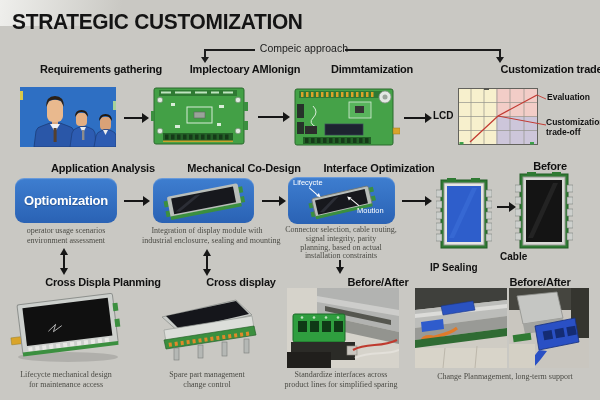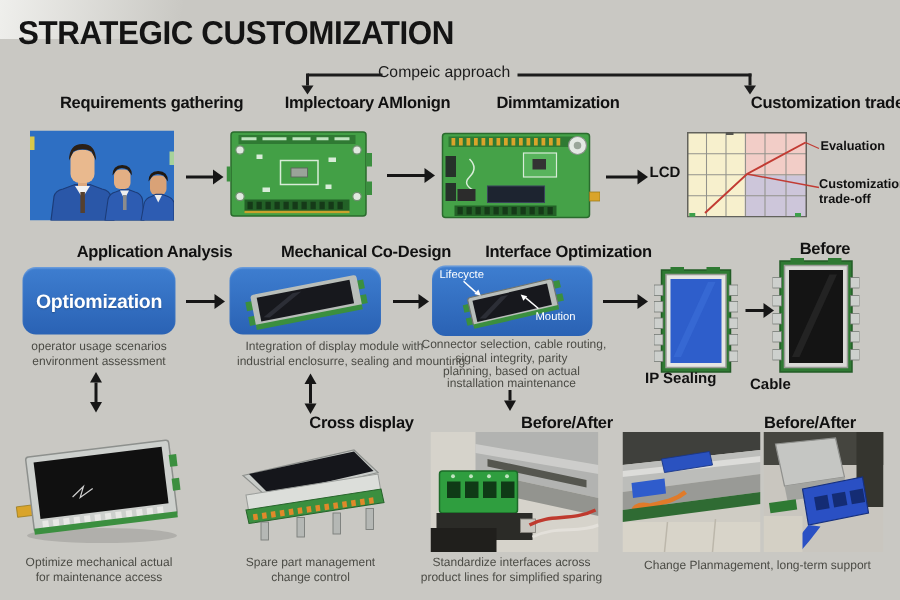--- a/index.html
+++ b/index.html
@@ -5,34 +5,34 @@
   html,body{margin:0;padding:0;background:#e8e8e6;font-family:"Liberation Sans",sans-serif;}
   #canvas{position:relative;width:600px;height:400px;background:#c9c8c3;overflow:hidden;}
   #canvas::before{content:"";position:absolute;left:0;top:0;width:160px;height:26px;
     background:linear-gradient(100deg,#efefec 0%,rgba(239,239,236,0) 75%);pointer-events:none;}
   .abs{position:absolute;}
   .title{position:absolute;left:12px;top:9px;font-weight:700;font-size:22px;color:#141414;
     letter-spacing:-0.3px;white-space:nowrap;}
   .title span{display:inline-block;transform:scaleX(0.95);transform-origin:left center;}
   .hdr{position:absolute;font-weight:700;font-size:11px;color:#111;text-align:center;
     letter-spacing:-0.2px;white-space:nowrap;padding-left:38px;}
-  .cap{position:absolute;font-size:8px;color:#4b4b45;text-align:center;line-height:9.5px;}
+  .cap{position:absolute;font-size:8px;color:#4b4b45;text-align:center;line-height:9.5px;font-family:Liberation Serif, serif;}
   .cap div{white-space:nowrap;}
   .blabel{position:absolute;font-weight:700;font-size:10px;color:#111;text-align:left;white-space:nowrap;}
   .legend{position:absolute;font-weight:700;font-size:8.5px;color:#111;line-height:9.5px;}
   .harrow{position:absolute;height:2px;background:#161616;}
   .harrow::after{content:"";position:absolute;right:-6px;top:-4px;
     border-left:7px solid #161616;border-top:5px solid transparent;border-bottom:5px solid transparent;}
   .varrow{position:absolute;width:2px;background:#161616;}
   .varrow::after{content:"";position:absolute;left:-3.5px;bottom:-7px;
     border-top:7px solid #161616;border-left:4.5px solid transparent;border-right:4.5px solid transparent;}
   .varrow.double::before{content:"";position:absolute;left:-3.5px;top:-7px;
     border-bottom:7px solid #161616;border-left:4.5px solid transparent;border-right:4.5px solid transparent;}
   .bline{position:absolute;top:49px;height:2px;background:#1c1c1c;}
-  .blabeltext{position:absolute;left:252px;top:42px;width:96px;text-align:left;
+  .blabeltext{position:absolute;left:252px;top:42px;width:96px;text-align:right;
     font-size:10.5px;color:#1c1c1c;white-space:nowrap;}
   .bdrop{position:absolute;top:49px;width:2px;height:8px;background:#1c1c1c;}
   .bdrop::after{content:"";position:absolute;left:-3.5px;bottom:-6px;
     border-top:6px solid #1c1c1c;border-left:4.5px solid transparent;border-right:4.5px solid transparent;}
   .bluebox{position:absolute;border-radius:9px;background:linear-gradient(180deg,#3e7ed0,#2a62b4);
     display:flex;align-items:center;justify-content:center;box-shadow:inset 0 1px 1px rgba(255,255,255,0.25);}
   .boxlabel{color:#fff;font-weight:700;font-size:13px;letter-spacing:-0.2px;text-shadow:0 1px 1px rgba(0,0,0,0.25);}
   .callout{position:absolute;color:#fff;font-size:7.5px;white-space:nowrap;z-index:3;}
   .cline{position:absolute;height:1.2px;background:#fff;transform-origin:left center;z-index:3;}
   .cline::after{content:"";position:absolute;right:-4px;top:-2.2px;
@@ -221,21 +221,21 @@
           <rect x="8" y="24" width="5" height="6" fill="#3b8f3f"></rect>
         <rect x="83" y="14" width="5" height="6" fill="#3b8f3f"></rect>
           <rect x="83" y="24" width="5" height="6" fill="#3b8f3f"></rect>
         <rect x="12" y="10" width="72" height="22" rx="2" fill="#b9beba" stroke="#70757 0" stroke-width="0.8"></rect>
         <rect x="16" y="12.5" width="63" height="16" fill="#17181d"></rect>
         <path d="M18,26 L40,14 L46,14 L22,27 Z" fill="#2c2e36"></path>
         <rect x="12" y="30" width="72" height="3.5" fill="#3b8f3f"></rect>
       </g>
     </svg>
   </div>
-  <div class="cap" style="left:158px;top:226px;width:130px;">
+  <div class="cap" style="left:142px;top:226px;width:130px;">
     <div>Integration of display module with</div>
     <div>industrial enclosurre, sealing and mounting</div>
   </div>
 
   <div class="harrow" style="left:262px;top:200px;width:18px;"></div>
 
   <div class="bluebox" style="left:288px;top:177px;width:107px;height:47px;">
     <svg width="90" height="40" viewBox="0 0 90 40">
       <g transform="rotate(-13 45 21)">
         <rect x="12" y="15" width="4.5" height="5" fill="#3b8f3f"></rect>
@@ -250,21 +250,21 @@
     </svg>
   </div>
   <div class="callout" style="left:293px;top:178px;">Lifecycte</div>
   <div class="cline" style="left:309px;top:187px;width:11px;transform:rotate(42deg);"></div>
   <div class="callout" style="left:357px;top:206px;">Moution</div>
   <div class="cline" style="left:359px;top:205px;width:11px;transform:rotate(-140deg);"></div>
   <div class="cap" style="left:281px;top:226px;width:120px;line-height:8.8px;">
     <div>Connector selection, cable routing,</div>
     <div>signal integrity, parity</div>
     <div>planning, based on actual</div>
-    <div>installation maintenance</div>
+    <div>installation constraints</div>
   </div>
 
   <div class="harrow" style="left:402px;top:200px;width:24px;"></div>
 
   <svg class="abs" style="left:436px;top:178px;" width="56" height="73" viewBox="0 0 56 73">
     <rect x="5" y="2" width="46" height="68" fill="#2f7a33" stroke="#235c27" stroke-width="1"></rect>
     <rect x="11" y="0" width="9" height="4" fill="#2f7a33"></rect>
       <rect x="35" y="0" width="9" height="4" fill="#2f7a33"></rect>
     <g fill="#cdd0cd" stroke="#6f746f" stroke-width="0.5">
       <rect x="0" y="12" width="6" height="7"></rect>
@@ -296,27 +296,28 @@
       <rect x="52" y="13" width="6" height="7"></rect>
         <rect x="52" y="25" width="6" height="7"></rect>
         <rect x="52" y="37" width="6" height="7"></rect>
         <rect x="52" y="49" width="6" height="7"></rect>
         <rect x="52" y="61" width="6" height="7"></rect>
     </g>
     <rect x="8" y="5" width="42" height="68" fill="#d9d9d6" stroke="#9c9c98" stroke-width="1"></rect>
     <rect x="11" y="8" width="36" height="62" fill="#141414"></rect>
     <path d="M13,66 L38,11 L43,11 L18,66 Z" fill="#232323"></path>
   </svg>
-  <div class="blabel" style="left:430px;top:247px;width:68px;">IP Sealing</div>
+  <div class="blabel" style="left:430px;top:262px;width:68px;">IP Sealing</div>
   <div class="blabel" style="left:500px;top:251px;width:58px;">Cable</div>
 
   <div class="varrow double" style="left:63px;top:255px;height:13px;"></div>
   <div class="varrow double" style="left:206px;top:256px;height:13px;"></div>
   <div class="varrow" style="left:339px;top:260px;height:7px;"></div>
 
+  <div class="hdr" style="left:5px;top:276px;width:120px;">Cross Displa Planming</div>
   <div class="hdr" style="left:143px;top:276px;width:120px;">Cross display</div>
   <div class="hdr" style="left:280px;top:276px;width:120px;">Before/After</div>
   <div class="hdr" style="left:442px;top:276px;width:120px;">Before/After</div>
 
   <svg class="abs" style="left:8px;top:289px;" width="118" height="75" viewBox="0 0 118 75">
     <ellipse cx="60" cy="68" rx="50" ry="5" fill="rgba(0,0,0,0.12)"></ellipse>
     <g transform="rotate(-7 59 38)">
       <rect x="2" y="42" width="12" height="7" fill="#d9a42a" stroke="#9a7a1a" stroke-width="0.5"></rect>
       <rect x="12" y="10" width="96" height="50" rx="2" fill="#cdd0cd" stroke="#8d908d" stroke-width="1"></rect>
       <rect x="17" y="14" width="86" height="38" fill="#101010"></rect>
@@ -423,21 +424,21 @@
     <g fill="#142c74" transform="rotate(-10 48 44)">
         <rect x="34" y="41" width="9" height="9"></rect>
         <rect x="46" y="41" width="9" height="9"></rect>
         <rect x="58" y="41" width="9" height="9"></rect>
       </g>
     <path d="M30,62 C24,70 18,76 12,80 L24,80 C30,74 34,68 38,63 Z" fill="#2a50c4"></path>
     <rect x="0" y="56" width="26" height="24" fill="#d4d0c5"></rect>
   </svg>
 
   <div class="cap" style="left:6px;top:370px;width:120px;">
-    <div>Optimize mechanical actual</div>
+    <div>Lifecycte mechanical design</div>
     <div>for maintenance access</div>
   </div>
   <div class="cap" style="left:147px;top:370px;width:120px;">
     <div>Spare part management</div>
     <div>change control</div>
   </div>
   <div class="cap" style="left:415px;top:372px;width:180px;">
     <div>Change Planmagement, long-term support</div>
   </div>
   <div class="cap" style="left:280px;top:370px;width:122px;">

